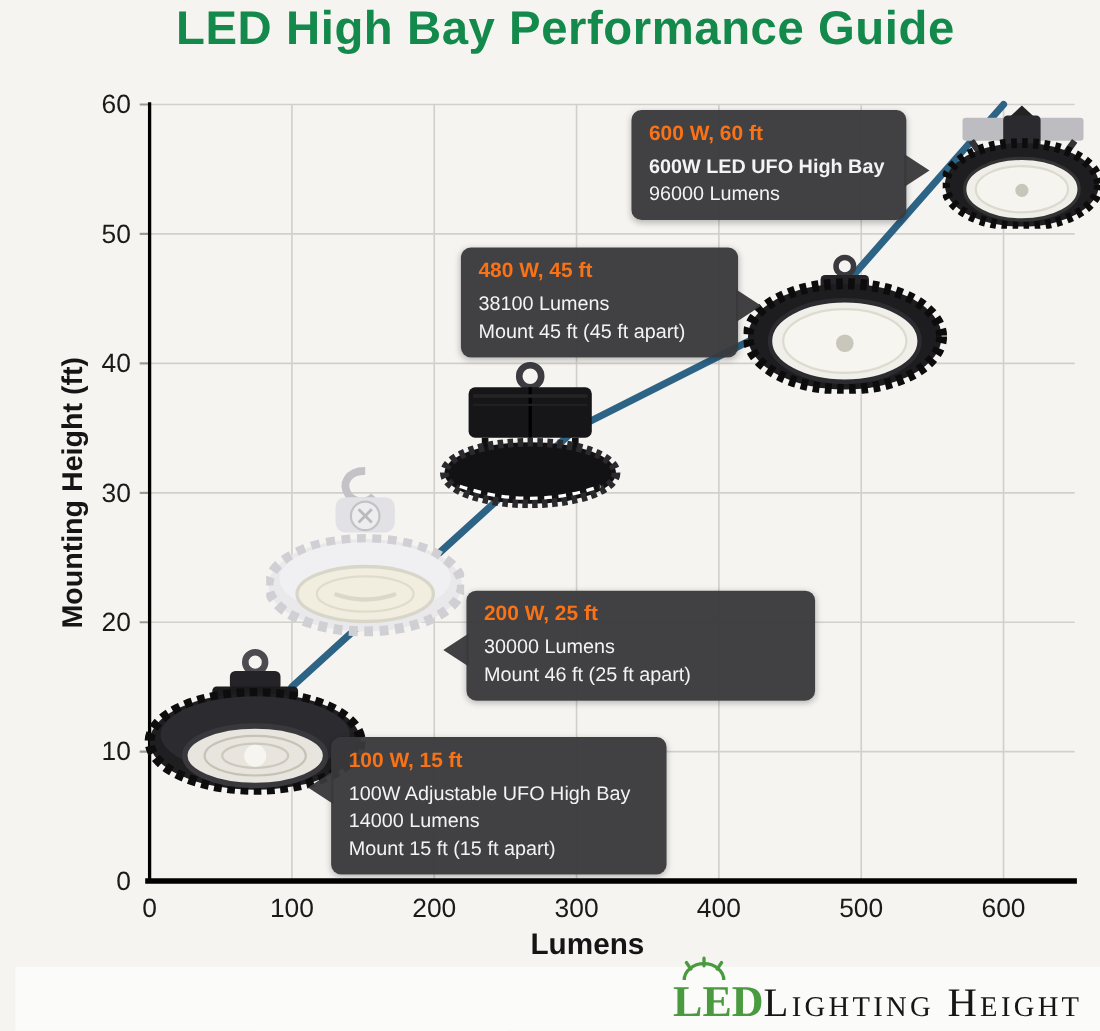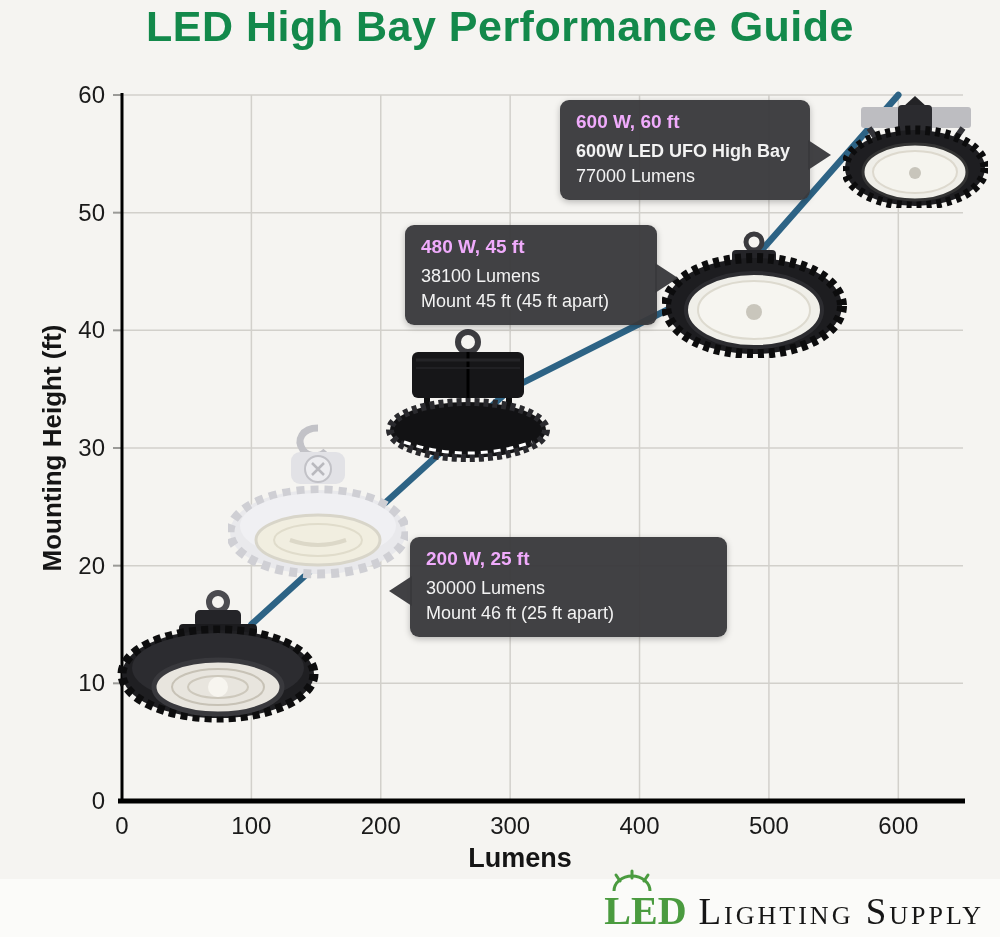--- a/index.html
+++ b/index.html
@@ -1,21 +1,21 @@
 <!DOCTYPE html>
 <html><head>
 <meta charset="utf-8">
 <style>
   html,body{margin:0;padding:0;}
   body{
     width:1000px;height:937px;position:relative;overflow:hidden;
     background:#f5f4f1;
     font-family:"Liberation Sans", sans-serif;
   }
-  .stage{position:absolute;inset:0;}
+  .stage{position:absolute;inset:0;margin-left:14px;}
   .page-title{
     position:absolute;top:2px;left:0;width:1000px;text-align:center;
     margin:0;font-size:43px;font-weight:bold;color:#13894b;letter-spacing:.5px;
   }
   #plot-svg{position:absolute;left:0;top:0;width:1000px;height:880px;z-index:1;}
   .ylabel{
     position:absolute;left:52px;top:448px;white-space:nowrap;
     transform:translate(-50%,-50%) rotate(-90deg);
     font-size:26px;font-weight:bold;color:#151515;
   }
@@ -24,37 +24,37 @@
     font-size:27px;font-weight:bold;color:#151515;
   }
   .fixture{position:absolute;z-index:10;}
   .tooltip{
     position:absolute;z-index:20;box-sizing:border-box;
     background:rgba(57,57,60,.96);border-radius:9px;
     padding:9px 14px 11px 16px;color:#f3f3f3;
     font-size:18px;line-height:1.38;
     box-shadow:0 2px 6px rgba(0,0,0,.25);
   }
-  .tooltip .hdr{color:#f0abfc;font-weight:bold;font-size:19px;margin-bottom:4px;}
+  .tooltip .hdr{color:#f97316;font-weight:bold;font-size:19px;margin-bottom:4px;}
   .tooltip .arrow{position:absolute;width:0;height:0;
     border-top:15px solid transparent;border-bottom:15px solid transparent;}
   .tooltip .arrow.right{right:-21px;border-left:23px solid rgba(57,57,60,.96);}
   .tooltip .arrow.left{left:-21px;border-right:23px solid rgba(57,57,60,.96);}
   .tooltip.bold-product .product{font-weight:bold;}
   .t600{left:560px;top:100px;width:250px;}
   .t480{left:405px;top:225px;width:252px;}
   .t300{left:556px;top:410px;width:280px;}
   .t200{left:410px;top:537px;width:317px;}
   .t100{left:287px;top:670px;width:305px;}
   .t600 .arrow{top:40px;} .t480 .arrow{top:38px;} .t300 .arrow{top:37px;}
   .t200 .arrow{top:39px;} .t100 .arrow{top:31px;}
   .footer{position:absolute;left:0;bottom:0;width:1000px;height:58px;background:#fbfbf9;z-index:5;}
   .logo{
     position:absolute;right:16px;bottom:6px;z-index:6;
-    display:flex;align-items:baseline;gap:12px;
+    display:flex;align-items:baseline;gap:0;
     font-family:"Liberation Serif", serif;white-space:nowrap;
   }
   .logo .led{position:relative;color:#4a9b3f;font-size:40px;font-weight:bold;line-height:1;}
   .logo .led svg{position:absolute;left:-4px;top:-22px;}
   .logo .rest{font-variant:small-caps;font-size:37px;color:#161616;letter-spacing:3px;line-height:1;}
 </style>
 </head>
 <body>
 
 <div class="stage">
@@ -156,49 +156,56 @@
     <rect x="18" y="13" width="110" height="21" rx="3" fill="#bdbdc1"></rect>
     <rect x="55" y="11" width="34" height="29" rx="4" fill="#2b2b2f"></rect>
     <path d="M26 34 l10 14 M120 34 l-10 14" stroke="#333338" stroke-width="6"></path>
     <ellipse cx="72" cy="74" rx="70" ry="38" fill="#1e1e21"></ellipse>
     <ellipse cx="72" cy="74" rx="70" ry="38" fill="none" stroke="#0c0c0d" stroke-width="9" stroke-dasharray="5 5"></ellipse>
     <ellipse cx="72" cy="78" rx="52" ry="28" fill="#efeee8" stroke="#333" stroke-width="3"></ellipse>
     <ellipse cx="72" cy="78" rx="42" ry="21" fill="#f5f4ee" stroke="#ddd9ce" stroke-width="2"></ellipse>
     <circle cx="72" cy="79" r="6" fill="#c8c5bb"></circle>
   </svg>
 
+  <div class="tooltip t100">
+    <div class="arrow left"></div>
+    <div class="hdr">100 W, 15 ft</div>
+    <div class="product">100W Adjustable UFO High Bay</div>
+    <div class="lumens">14000 Lumens</div>
+    <div class="mount">Mount 15 ft (15 ft apart)</div>
+  </div>
 
   <div class="tooltip t200">
     <div class="arrow left"></div>
     <div class="hdr">200 W, 25 ft</div>
     <div class="lumens">30000 Lumens</div>
     <div class="mount">Mount 46 ft (25 ft apart)</div>
   </div>
 
 
   <div class="tooltip t480 bold-product">
     <div class="arrow right"></div>
     <div class="hdr">480 W, 45 ft</div>
     <div class="lumens">38100 Lumens</div>
     <div class="mount">Mount 45 ft (45 ft apart)</div>
   </div>
 
   <div class="tooltip t600 bold-product">
     <div class="arrow right"></div>
     <div class="hdr">600 W, 60 ft</div>
     <div class="product">600W LED UFO High Bay</div>
-    <div class="lumens">77000 Lumens</div>
+    <div class="lumens">96000 Lumens</div>
   </div>
 
   <div class="footer"></div>
 
   <div class="logo">
     <span class="led">
       <svg width="64" height="26" viewBox="0 0 64 26">
         <path d="M14 22 a18 15 0 0 1 36 0" fill="none" stroke="#4a9b3f" stroke-width="3"></path>
         <path d="M32 2 v7 M16 6 l4 6 M48 6 l-4 6" stroke="#4a9b3f" stroke-width="3" stroke-linecap="round"></path>
       </svg>
       <span>LED</span>
     </span>
-    <span class="rest">Lighting Supply</span>
+    <span class="rest">Lighting Height</span>
   </div>
 
 </div>
 
 </body></html>

